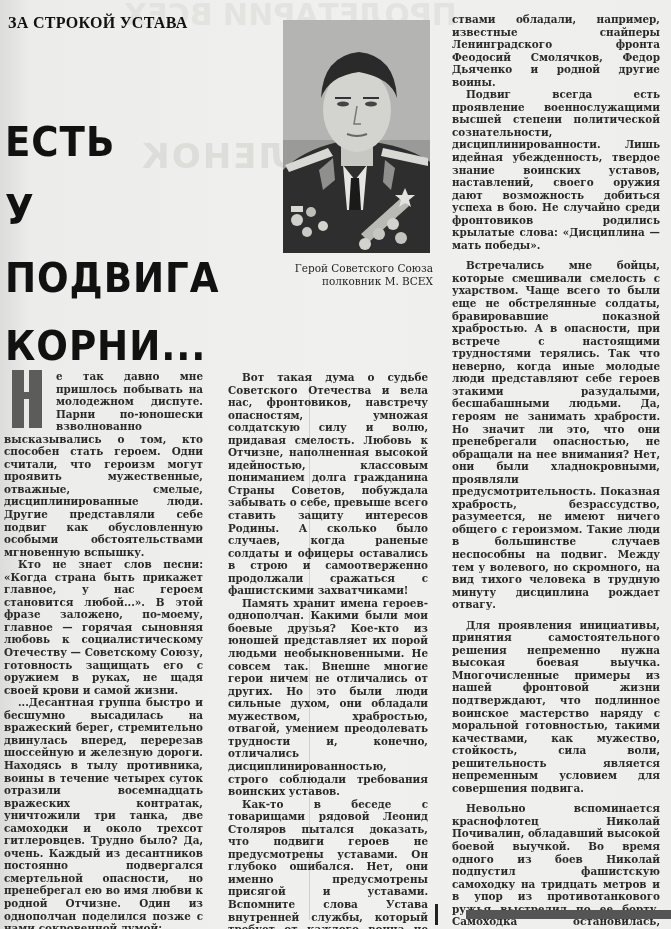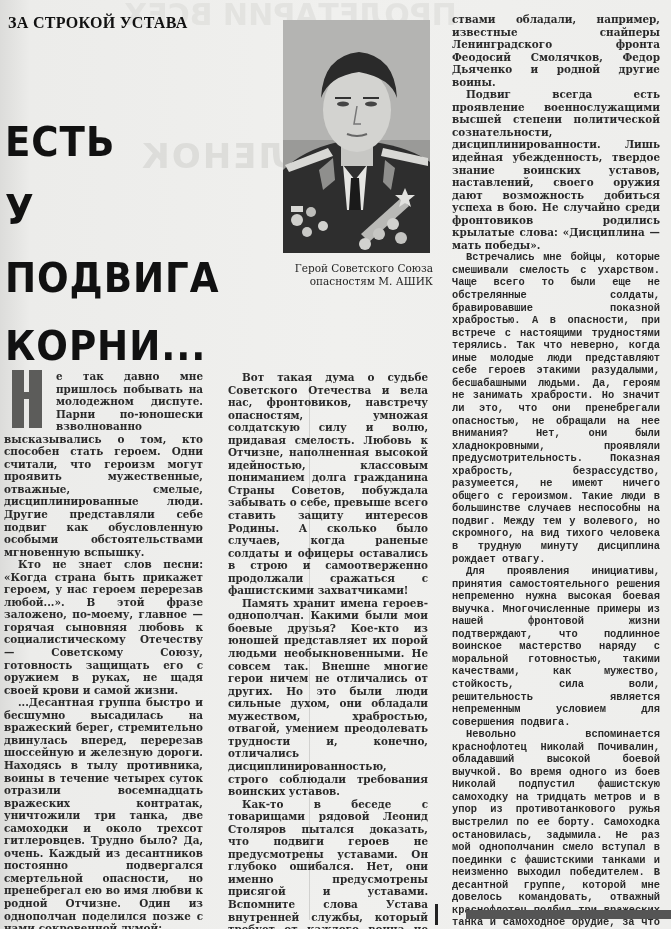--- a/index.html
+++ b/index.html
@@ -48,21 +48,21 @@
     position: absolute; left: 283px; top: 262px; width: 150px;
     font-size: 10.5px; line-height: 13px; text-align: right; font-weight: normal;
     color: #1e1e1e;
   }
   .col {
     position: absolute; font-size: 10.4px; line-height: 12.55px;
     text-align: justify; font-weight: bold; color: #2a2a2a;
     hyphens: manual;
   }
   .col p { margin: 0; text-indent: 14px; }
-  .col p.gap { margin-top: 0; font-family: Liberation Mono, monospace; }
+  .col p.gap { margin-top: 8px; }
   .col p.noind { text-indent: 0; }
   .col1 { left: 4px; top: 370px; width: 199px; }
   .col2 { left: 228px; top: 371px; width: 200px; }
   .col3 { left: 452px; top: 13px; width: 208px; }
   .dropcap {
     float: left; width: 30px; height: 58px; margin: 0 14px 2px 8px;
     background: #5c5c5a; color: transparent; position: relative;
   }
   .dropcap::before {
     content: ""; position: absolute; left: 12px; top: 0; width: 5px; height: 58px; background: #e9e9e7;
@@ -136,29 +136,29 @@
       <circle cx="82" cy="224" r="6" fill="#d2d2cf"></circle>
       <circle cx="96" cy="214" r="6" fill="#c6c6c3"></circle>
       <circle cx="110" cy="204" r="6" fill="#d2d2cf"></circle>
       <circle cx="118" cy="218" r="6" fill="#c4c4c1"></circle>
       <path d="M122 168 L125 175 L132 175 L126 180 L128 187 L122 183 L116 187 L118 180 L112 175 L119 175 Z" fill="#e2e2df"></path>
     </svg>
   </div>
 
   <div class="caption">
     <div>Герой Советского Союза</div>
-    <div>опасностям М. АШИК</div>
+    <div>полковник М. ВСЕХ</div>
   </div>
 
   <div class="fold-line"></div>
 
   <div class="col col1">
     <span class="dropcap">Н</span>
     <p class="noind">е так давно мне пришлось побывать на молодежном диспуте. Парни по-юношески взволнованно высказывались о том, кто способен стать героем. Одни считали, что героизм могут проявить мужественные, отважные, смелые, дисциплинированные люди. Другие представляли себе подвиг как обусловленную особыми обстоятельствами мгновенную вспышку.</p>
-    <p>Кто не знает слов песни: «Когда страна быть прикажет героем, у нас героем перерезав любой...». В этой фразе заложено, по-моему, главное — горячая сыновняя любовь к социалистическому Отечеству — Советскому Союзу, готовность защищать его с оружием в руках, не щадя своей крови и самой жизни.</p>
+    <p>Кто не знает слов песни: «Когда страна быть прикажет главное, у нас героем становится любой...». В этой фразе заложено, по-моему, главное — горячая сыновняя любовь к социалистическому Отечеству — Советскому Союзу, готовность защищать его с оружием в руках, не щадя своей крови и самой жизни.</p>
     <p>...Десантная группа быстро и бесшумно высадилась на вражеский берег, стремительно двинулась вперед, перерезав шоссейную и железную дороги. Находясь в тылу противника, воины в течение четырех суток отразили восемнадцать вражеских контратак, уничтожили три танка, две самоходки и около трехсот гитлеровцев. Трудно было? Да, очень. Каждый из десантников постоянно подвергался смертельной опасности, но пренебрегал ею во имя любви к родной Отчизне. Один из однополчан поделился позже с нами сокровенной думой:</p>
 
   </div>
 
   <div class="col col2">
     <p>Вот такая дума о судьбе Советского Отечества и вела нас, фронтовиков, навстречу опасностям, умножая солдатскую силу и волю, придавая смелость. Любовь к Отчизне, наполненная высокой идейностью, классовым пониманием долга гражданина Страны Советов, побуждала забывать о себе, превыше всего ставить защиту интересов Родины. А сколько было случаев, когда раненые солдаты и офицеры оставались в строю и самоотверженно продолжали сражаться с фашистскими захватчиками!</p>
     <p>Память хранит имена героев-однополчан. Какими были мои боевые друзья? Кое-кто из юношей представляет их порой людьми необыкновенными. Не совсем так. Внешне многие герои ничем не отличались от других. Но это были люди сильные духом, они обладали мужеством, храбростью, отвагой, умением преодолевать трудности и, конечно, отличались дисциплинированностью, строго соблюдали требования воинских уставов.</p>
     <p>Как-то в беседе с товарищами рядовой Леонид Столяров пытался доказать, что подвиги героев не предусмотрены уставами. Он глубоко ошибался. Нет, они именно предусмотрены присягой и уставами. Вспомните слова Устава внутренней службы, который требует от каждого воина не только быть дисциплинированным, честным, правдивым, но и храбрым, не щадить своих сил и самой жизни при выполнении воинского долга. Этими высокими морально-боевыми каче-</p>
   </div>
 

